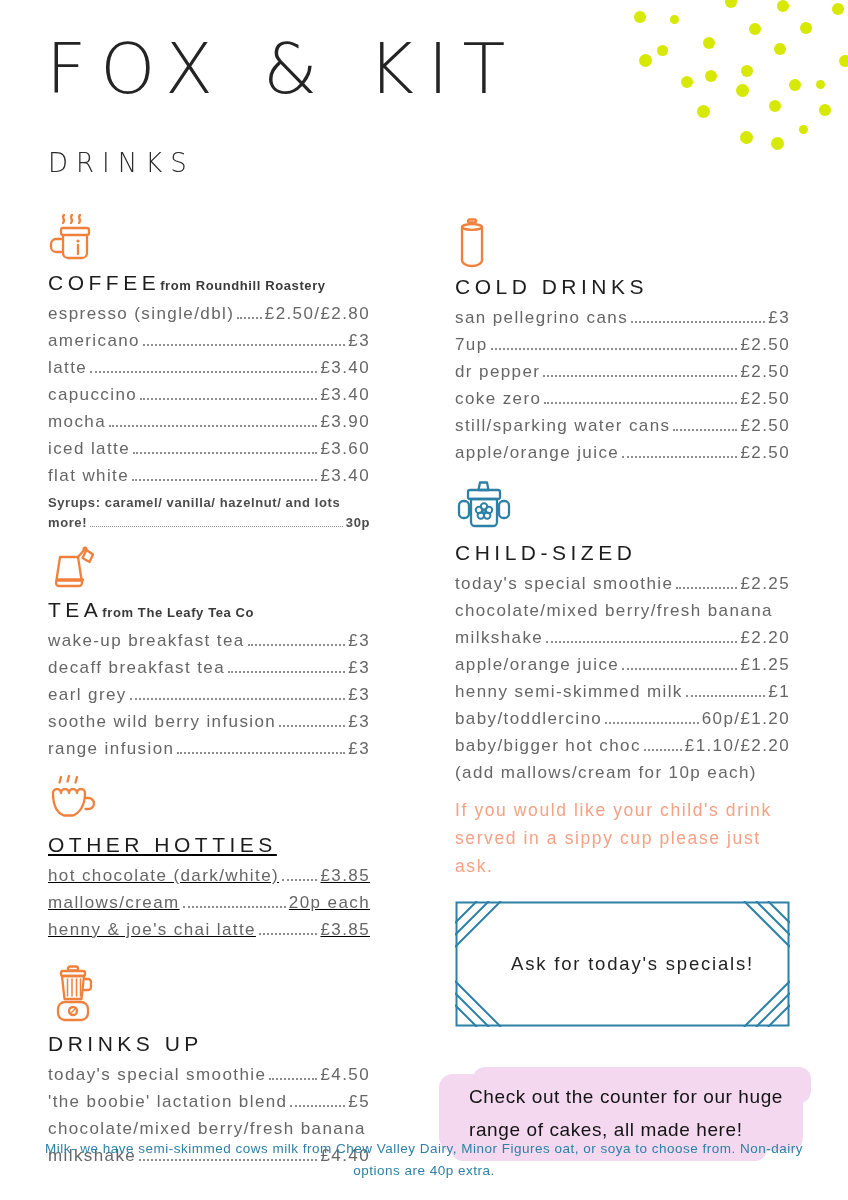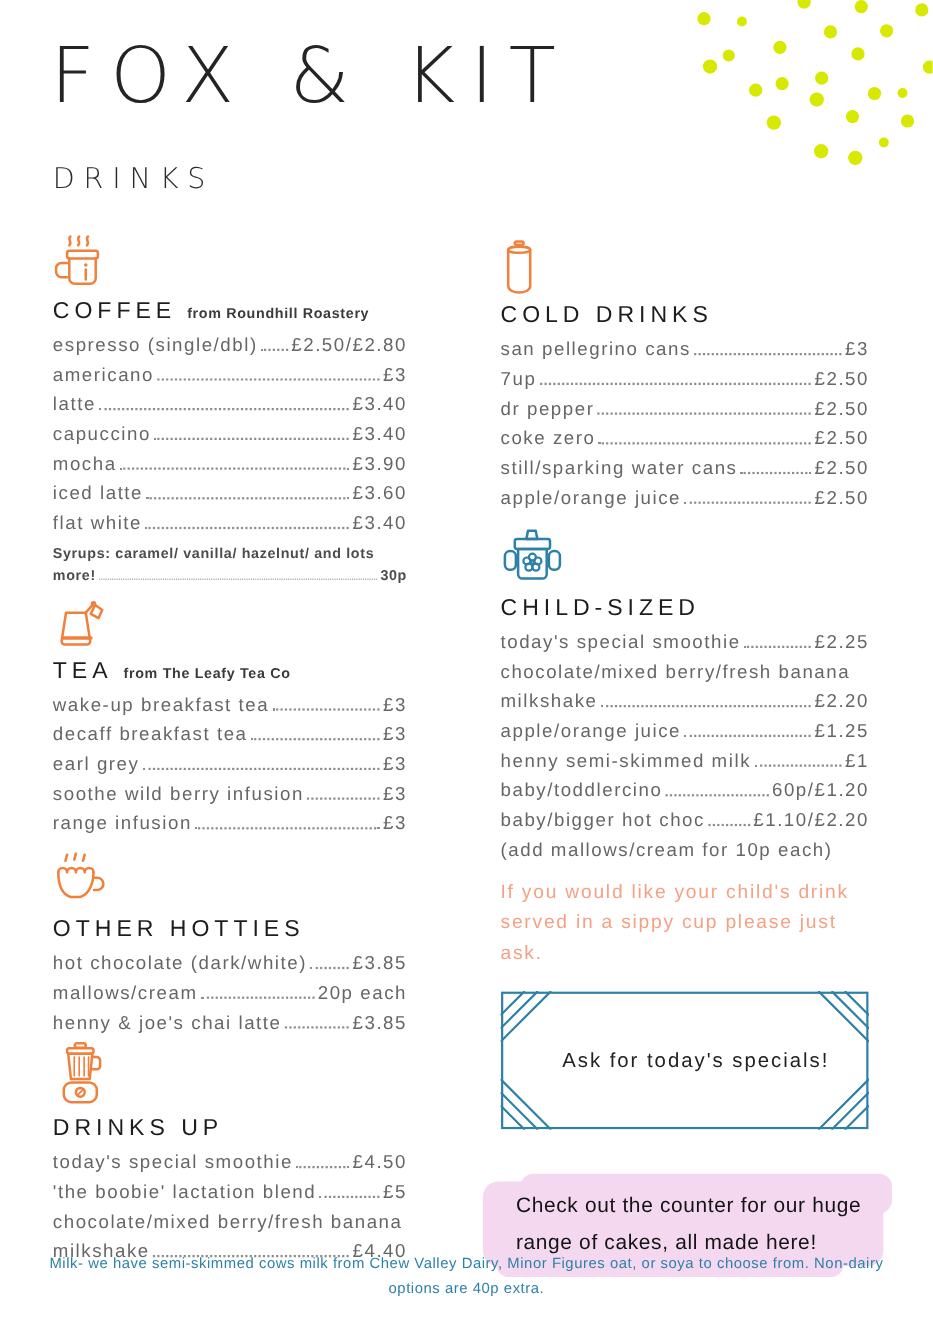--- a/index.html
+++ b/index.html
@@ -31,36 +31,36 @@
   .col-left{left:48px;top:212px;width:322px;}
   .col-right{left:455px;top:218px;width:335px;}
 
   .menu-section{margin-bottom:8px;}
   .sec-icon{display:block;margin-bottom:5px;}
   .sec-icon svg{display:block;}
   .ic{fill:none;stroke-width:2.3;stroke-linecap:round;stroke-linejoin:round;}
   .orange-stroke{stroke:var(--orange);}
   .teal-stroke{stroke:var(--teal);}
 
-  .sec-head{display:flex;align-items:baseline;gap:10px;margin-bottom:5px;}
+  .sec-head{display:flex;align-items:baseline;margin-bottom:5px;}
   .sec-title{font-size:21px;letter-spacing:4.5px;color:var(--head);}
   .sec-sub{font-size:13px;letter-spacing:0.6px;color:#3a3a3a;font-weight:700;}
 
   .row{display:flex;align-items:baseline;font-size:17px;letter-spacing:1.4px;
     color:var(--item);line-height:27px;font-weight:400;}
   .row .nm{white-space:nowrap;}
   .row .leader{flex:1 1 auto;border-bottom:2px dotted #8d8d8d;margin:0 3px 5px 3px;min-width:8px;}
   .row .pr{white-space:nowrap;}
   .row.small{font-size:13px;line-height:20px;letter-spacing:0.6px;color:#4c4c4c;font-weight:700;}
   .row.small .leader{border-bottom:1.6px dotted #8d8d8d;margin-bottom:3px;}
   .notes{margin-top:4px;margin-bottom:4px;}
 
   .sec-coffee{margin-bottom:10px;}
   .sec-tea{margin-bottom:12px;}
-  .sec-hotties{margin-bottom:4px;}
+  .sec-hotties{margin-bottom:22px;text-decoration:underline;}
   .sec-cold{margin-bottom:14px;}
 
   
   .sippy-note{margin-top:10px;font-size:17.5px;letter-spacing:1.6px;line-height:28px;
     color:var(--salmon);}
   .specials-box{position:relative;margin-top:21px;width:355px;height:126px;}
   .specials-box svg{position:absolute;inset:0;}
   .specials-label{position:absolute;inset:0;display:flex;align-items:center;justify-content:center;
     font-size:18.5px;letter-spacing:1.8px;color:#222;}
 

